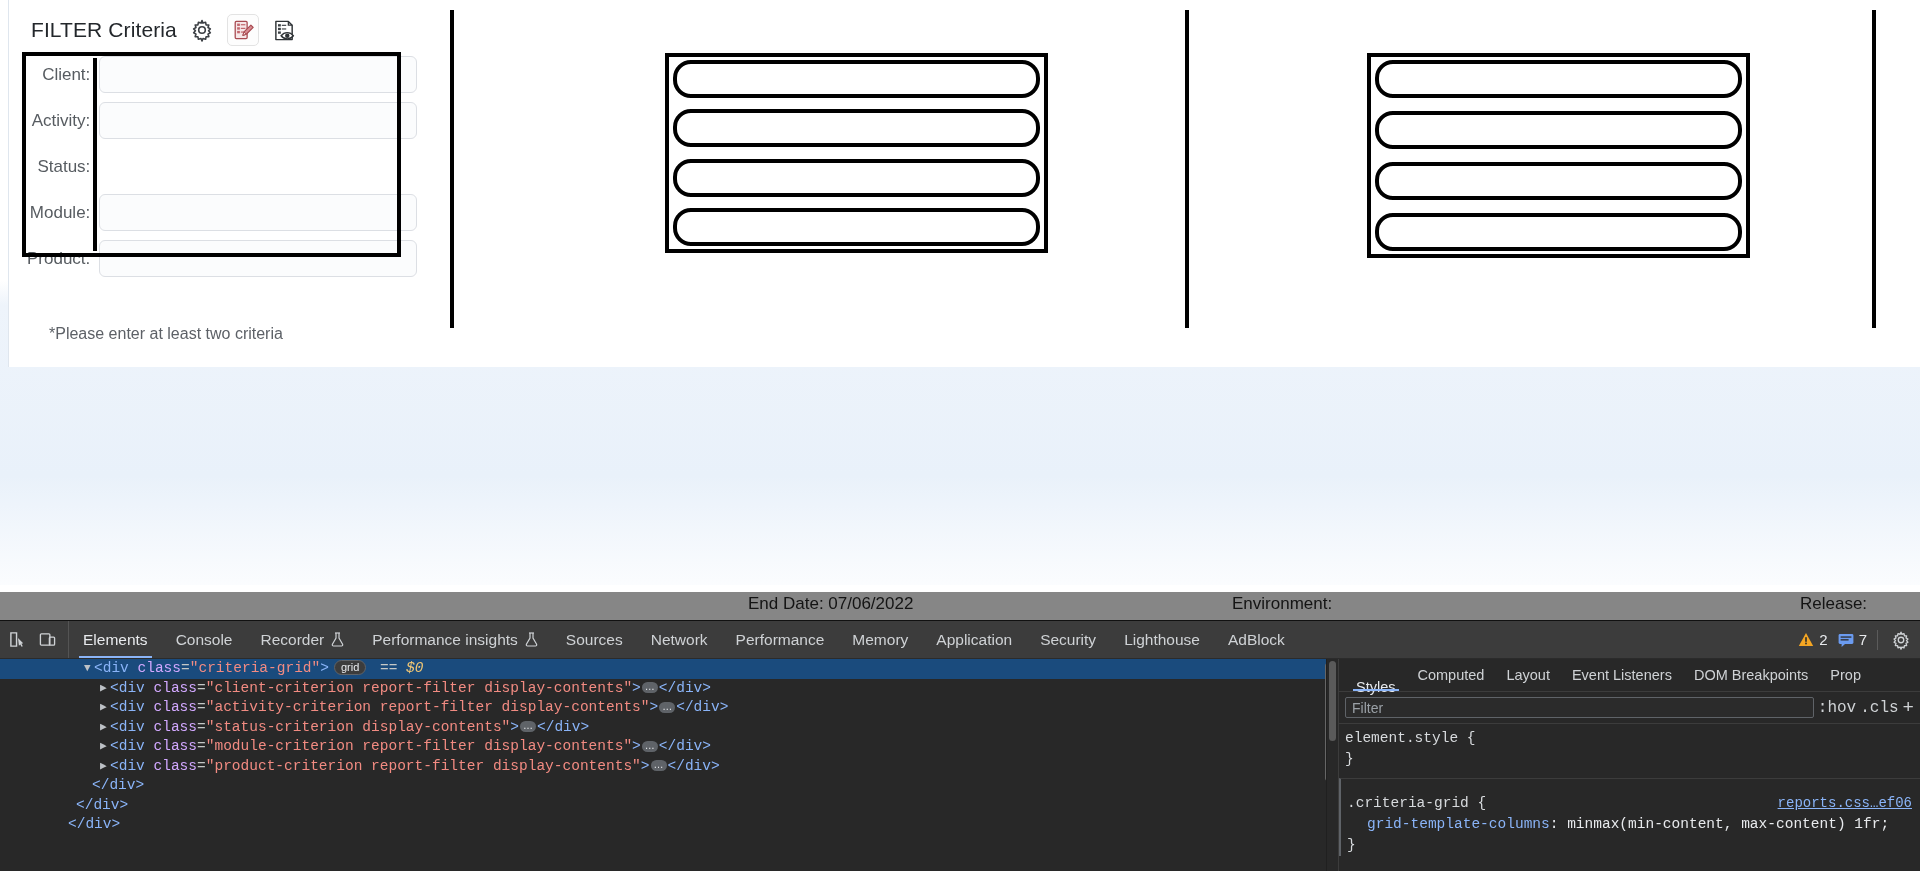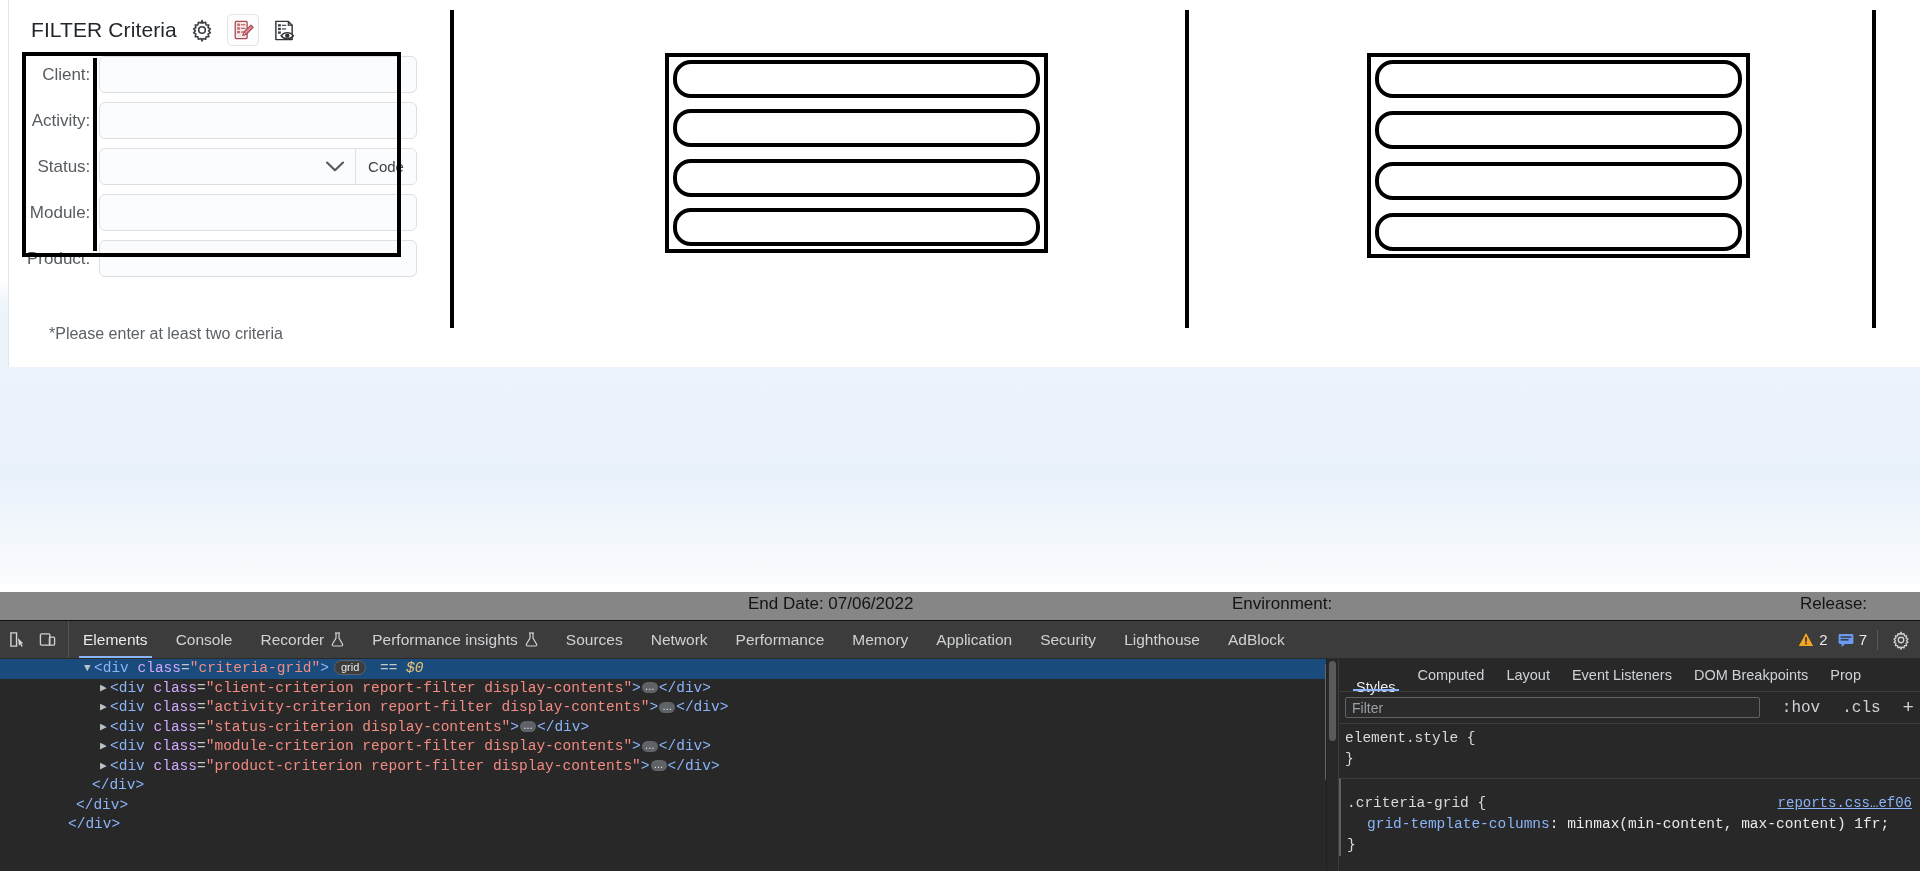--- a/index.html
+++ b/index.html
@@ -244,21 +244,21 @@
   .st-tab {
     display: flex; align-items: center; padding: 0 11px;
     font-size: 14.5px; color: #cfd2d5; white-space: nowrap; position: relative;
   }
   .st-tab.active { color: #e8eaed; margin-top: 24px; }
   .st-tab.active::after {
     content: ""; position: absolute; left: 8px; right: 8px; bottom: 0;
     height: 2px; background: #8ab4f8;
   }
   #styles-filterbar {
-    display: flex; align-items: center; gap: 22px; height: 31px;
+    display: flex; align-items: center; gap: 4px; height: 31px;
     padding: 0 6px; border-bottom: 1px solid #3c3c3c;
   }
   #styles-filter-input {
     flex: 1 1 auto; height: 21px; box-sizing: border-box;
     background: #2b2b2b; border: 1px solid #5f6368; border-radius: 2px;
     color: #e8eaed; font-size: 14px; padding: 0 6px; outline: none;
     font-family: "Liberation Sans", sans-serif;
   }
   #styles-filter-input::placeholder { color: #9aa0a6; }
   .st-pill { font-size: 16px; color: #cfd2d5; font-family: "Liberation Mono", monospace; }
@@ -342,33 +342,20 @@
         <div class="crit-field">
           <input class="txtbox" type="text" placeholder="" style="">
         </div>
 
         <div class="crit-label">Activity:</div>
         <div class="crit-field">
           <input class="txtbox" type="text" placeholder="" style="">
         </div>
 
         <div class="crit-label">Status:</div>
-        <div class="crit-field">
-          <div class="select-wrap">
-            <div class="select-main">
-              <span></span>
-              <span style="display:inline-flex;margin-left:8px;">
-                <svg width="20" height="13" viewBox="0 0 20 13" fill="none" stroke="#53585d" stroke-width="2.1">
-                  <path d="M2 2.5 10 10.2 18 2.5" stroke-linecap="round" stroke-linejoin="round"></path>
-                </svg>
-              </span>
-            </div>
-            <div class="select-code">Code</div>
-          </div>
-        </div>
 
         <div class="crit-label">Module:</div>
         <div class="crit-field">
           <input class="txtbox" type="text" placeholder="" style="">
         </div>
 
         <div class="crit-label">Product:</div>
         <div class="crit-field">
           <input class="txtbox" type="text" placeholder="" style="">
         </div>

